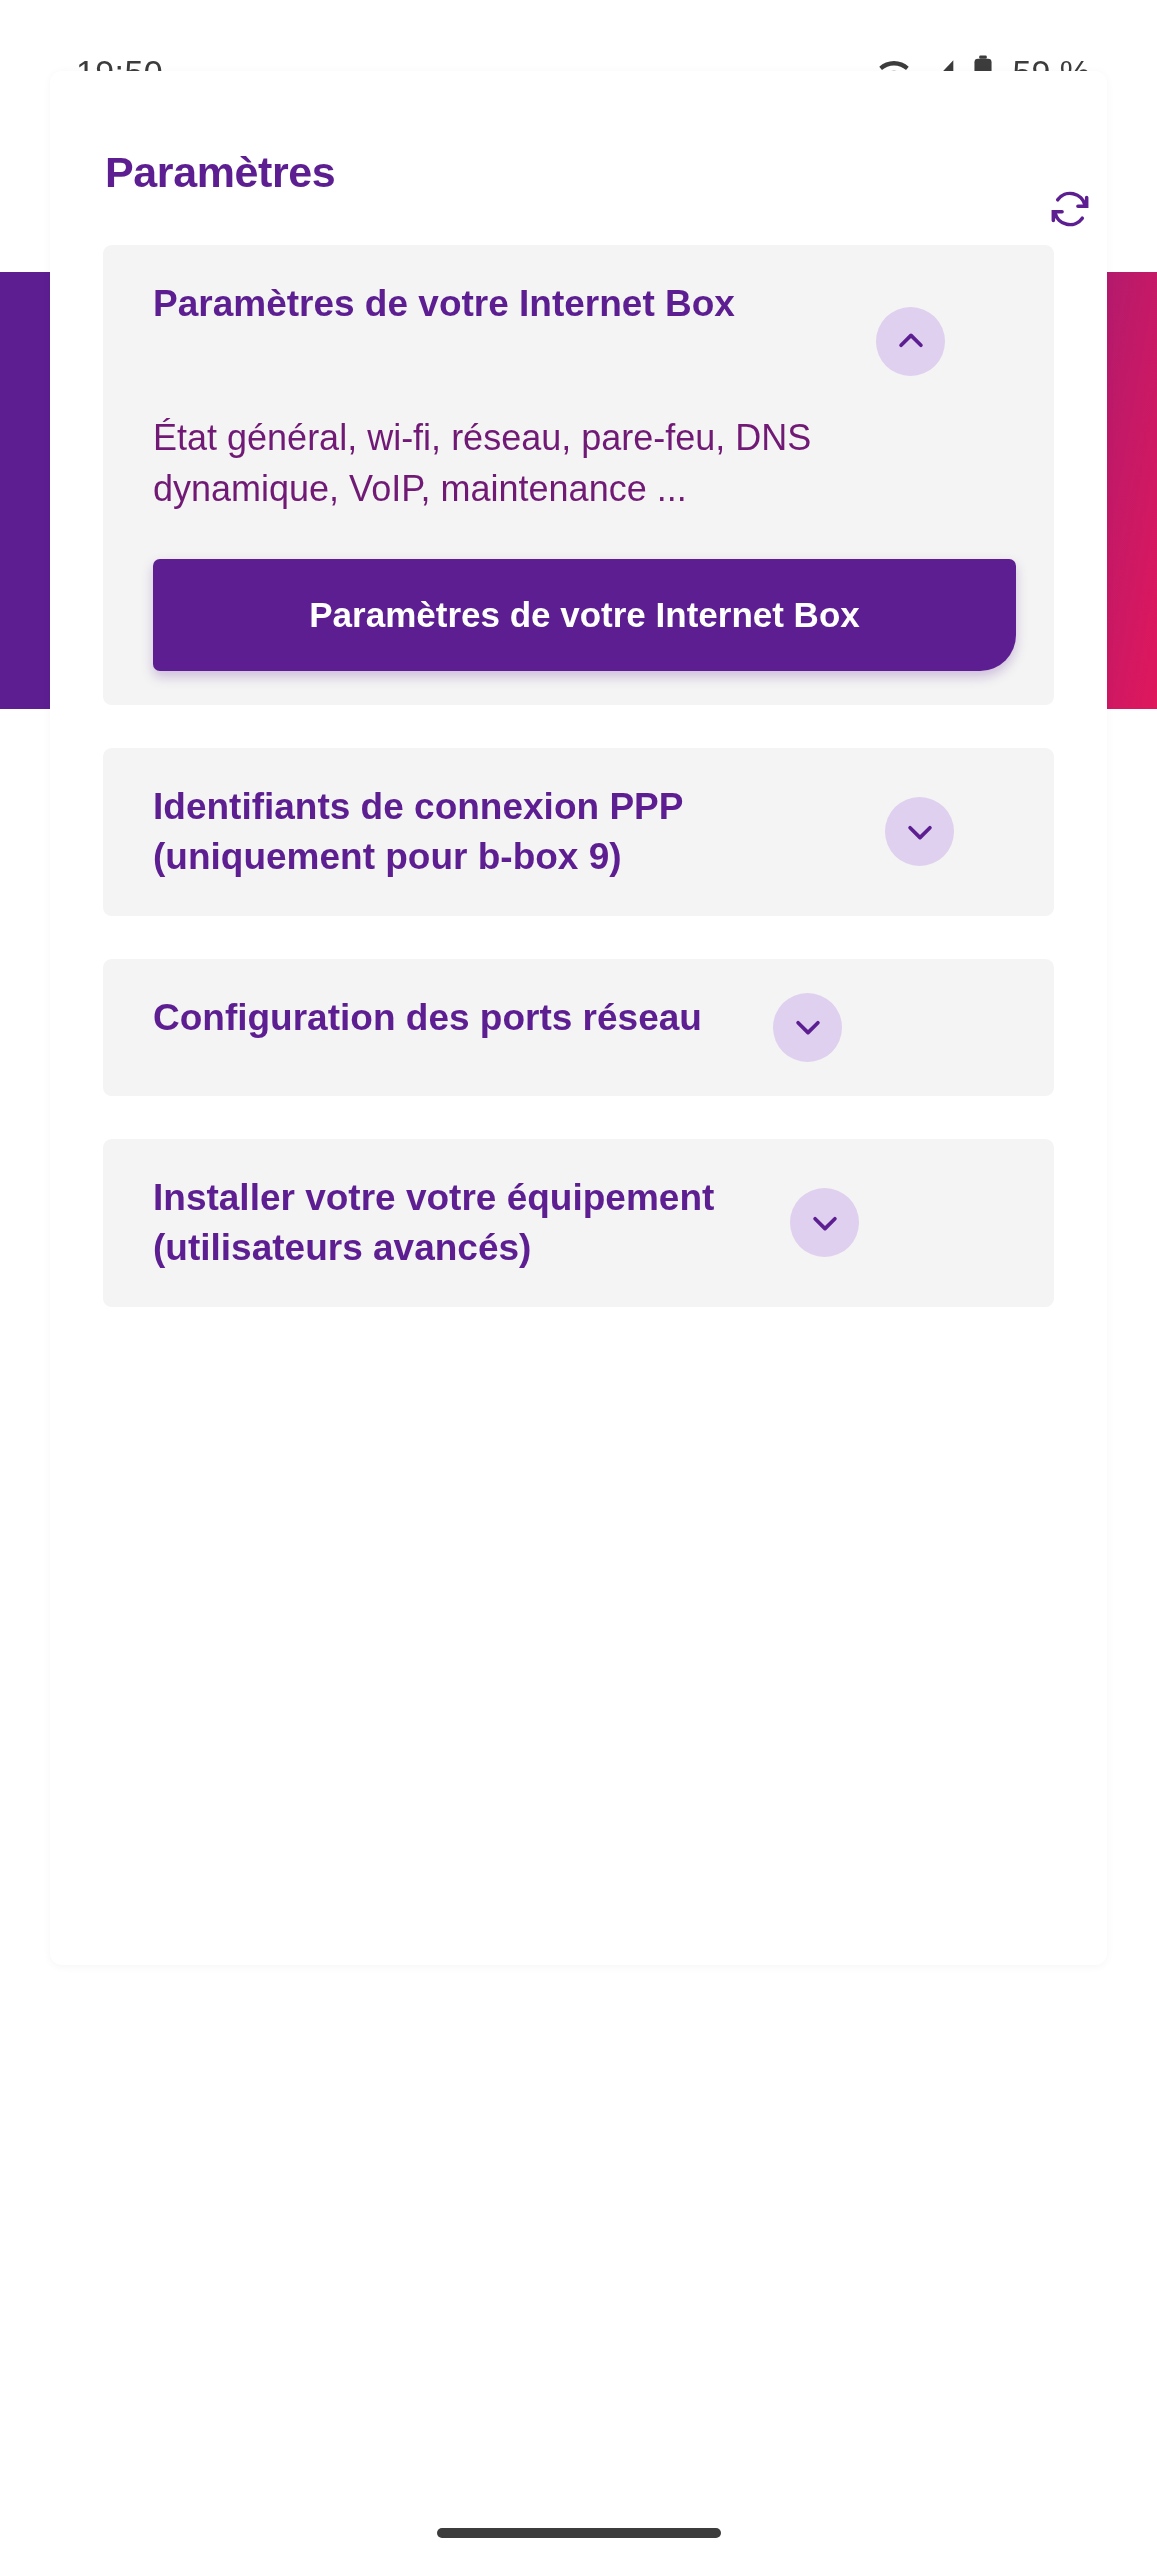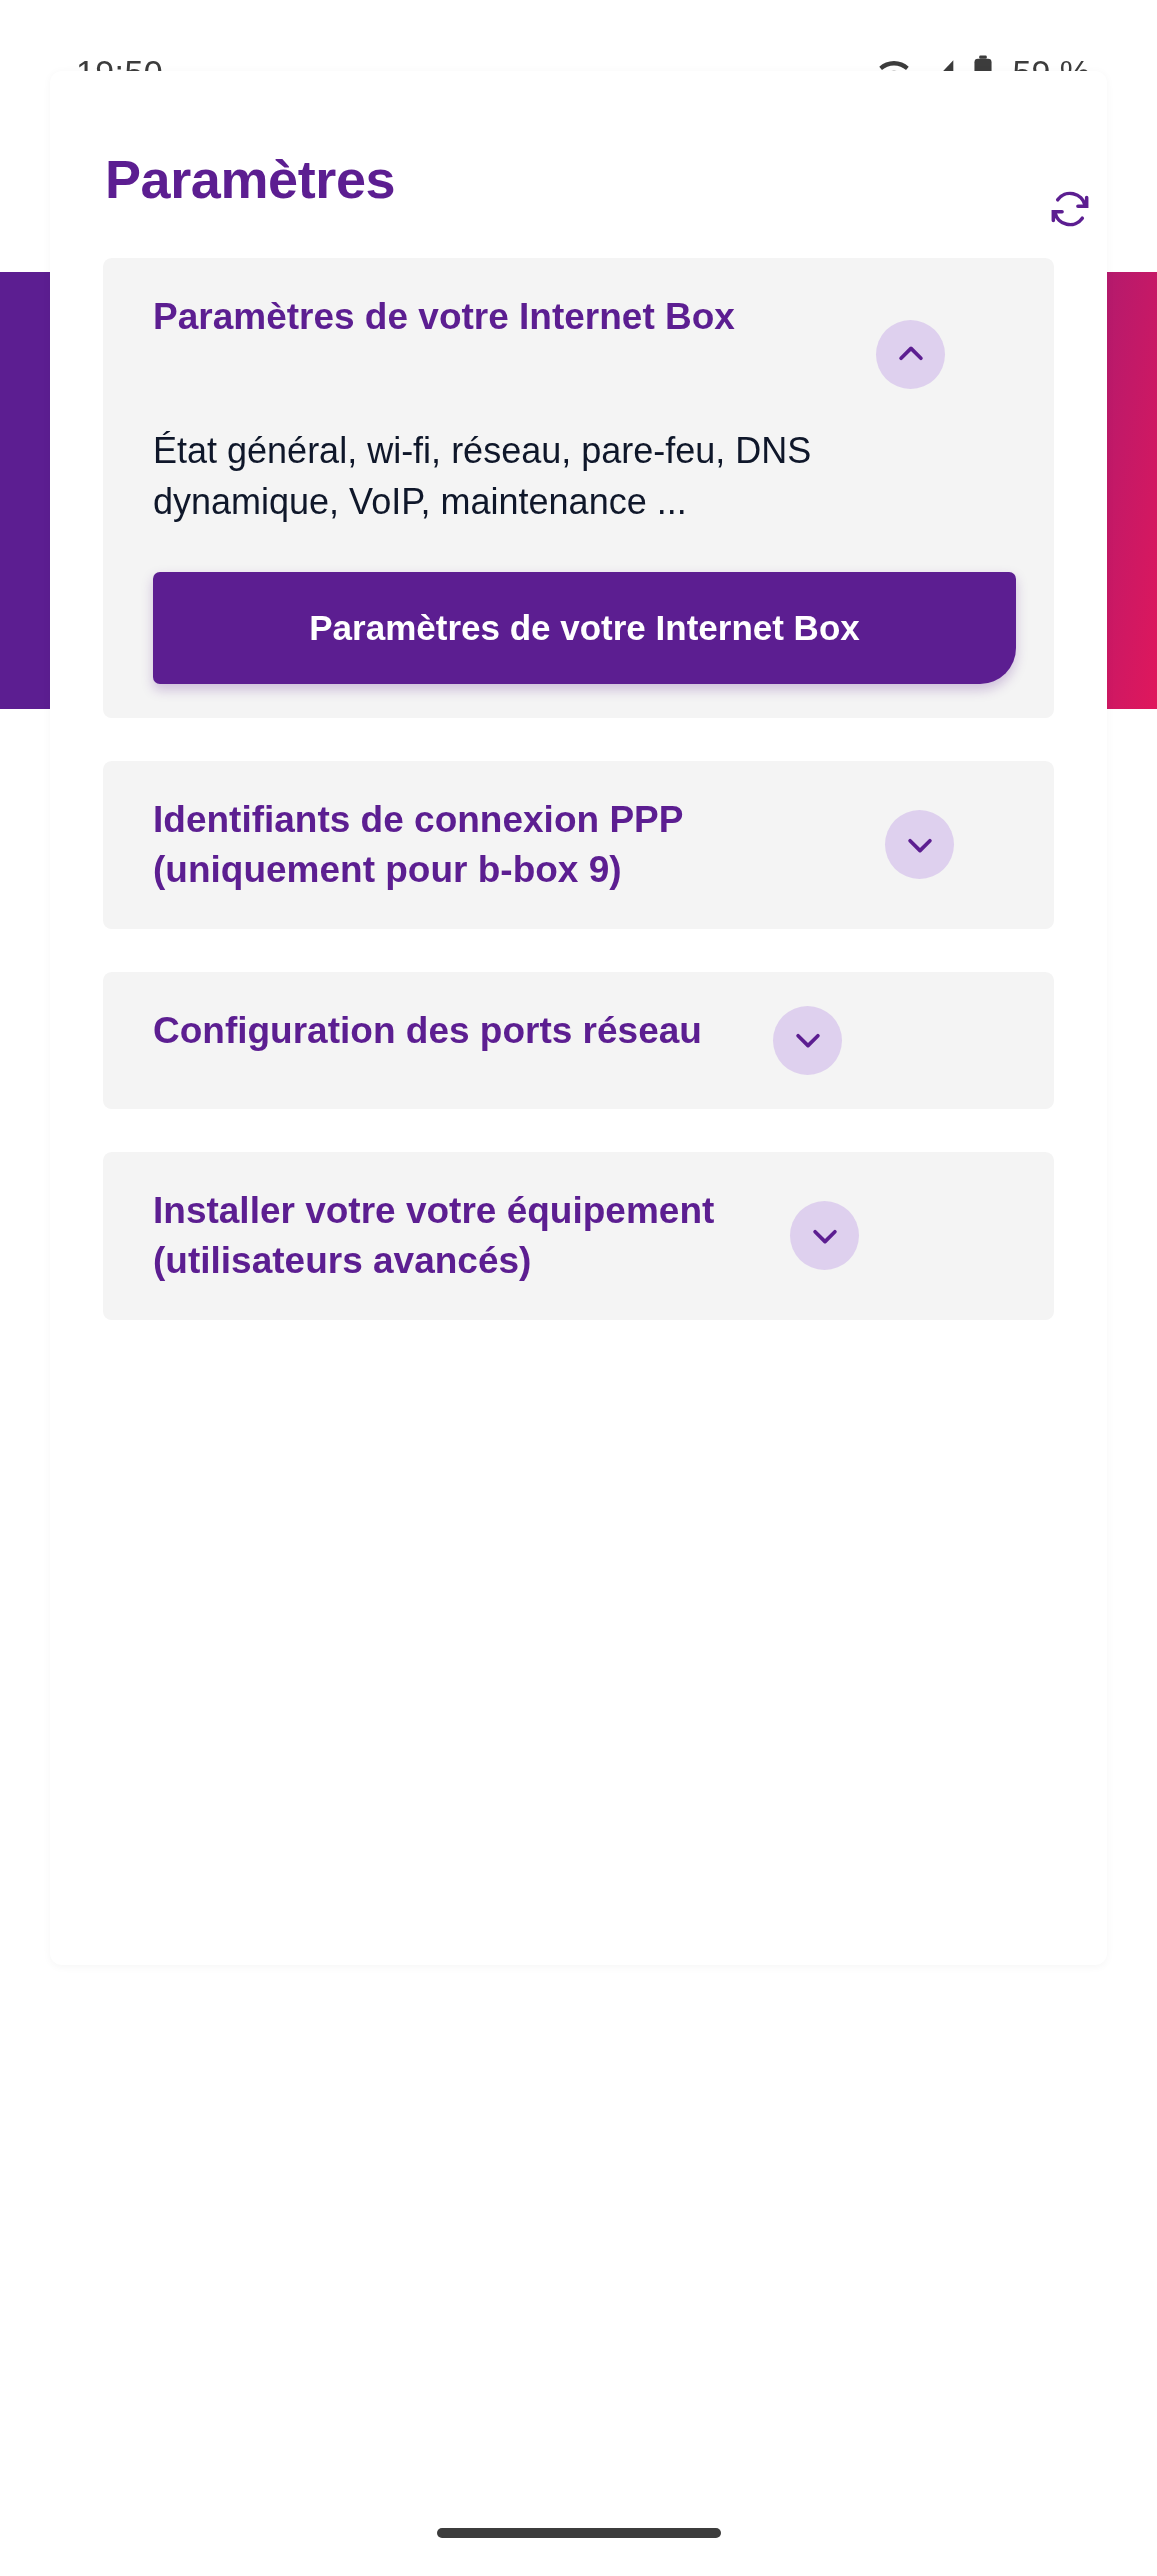--- a/index.html
+++ b/index.html
@@ -87,21 +87,21 @@
     top: 71px;
     left: 50px;
     right: 50px;
     background: #ffffff;
     border-radius: 12px;
     padding: 0 0 34px 0;
     min-height: 1894px;
     box-shadow: 0 1.7px 8.6px rgba(0,0,0,0.04);
   }
   .card-title {
-    font-size: 54px;
+    font-size: 43px;
     font-weight: bold;
     color: #5c1e91;
     padding: 77px 0 0 55px;
     letter-spacing: -0.4px;
   }
 
   
   .acc-list { padding: 0 53px; margin-top: 48px; }
   .acc {
     background: #f4f4f4;
@@ -135,21 +135,21 @@
     justify-content: center;
     cursor: pointer;
     align-self: center;
   }
   .acc.expanded .chev { align-self: flex-start; margin-top: 27.6px; }
   .acc-body {
     margin-top: 36px;
   }
   .acc-desc {
     font-size: 36px;
-    color: #0f172a;
+    color: #701a75;
     line-height: 1.42;
     max-width: 827px;
   }
   .acc-cta {
     margin-top: 45px;
     width: 100%;
     background: #5c1e91;
     color: #ffffff;
     border: none;
     border-radius: 6.9px 6.9px 36px 6.9px;

